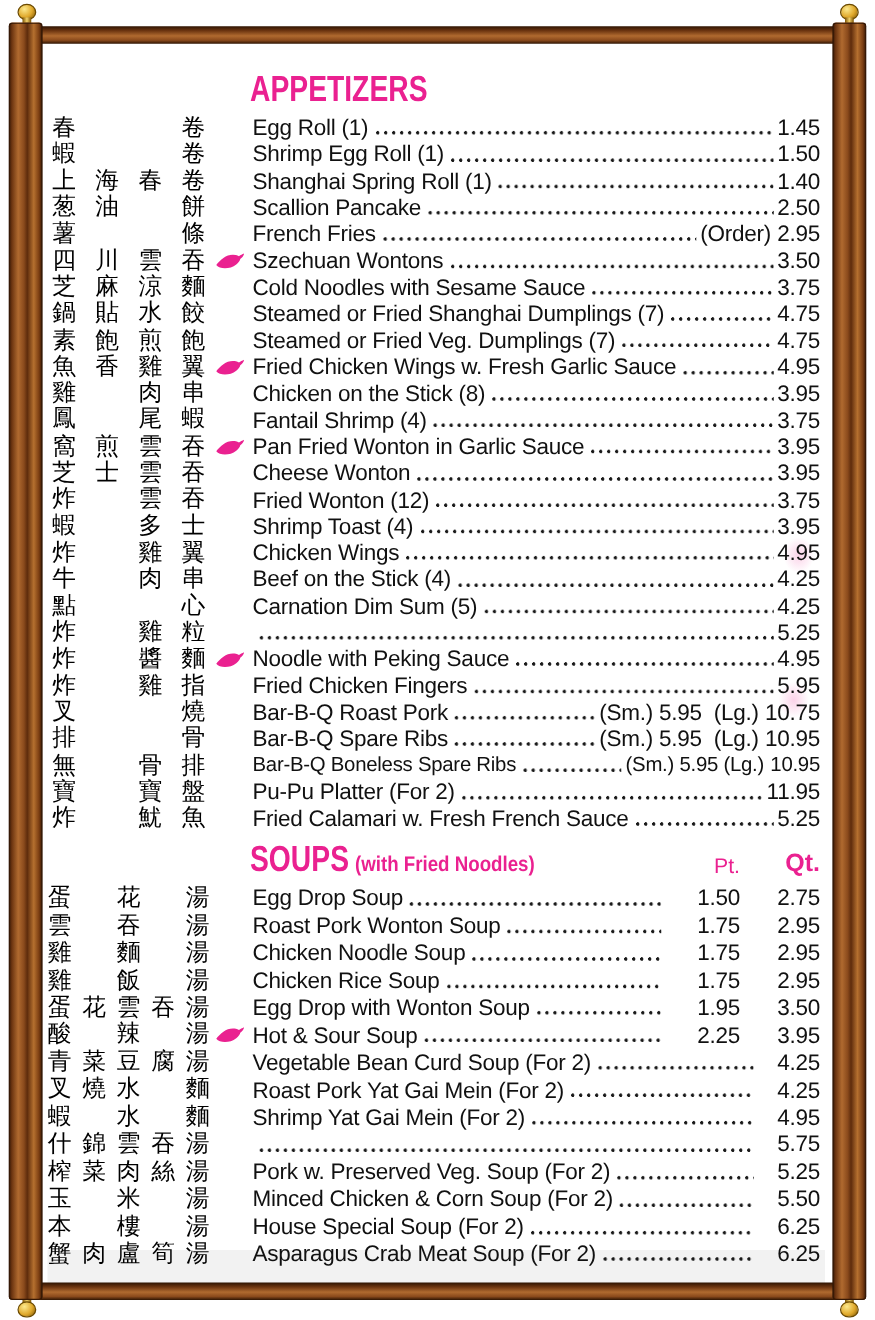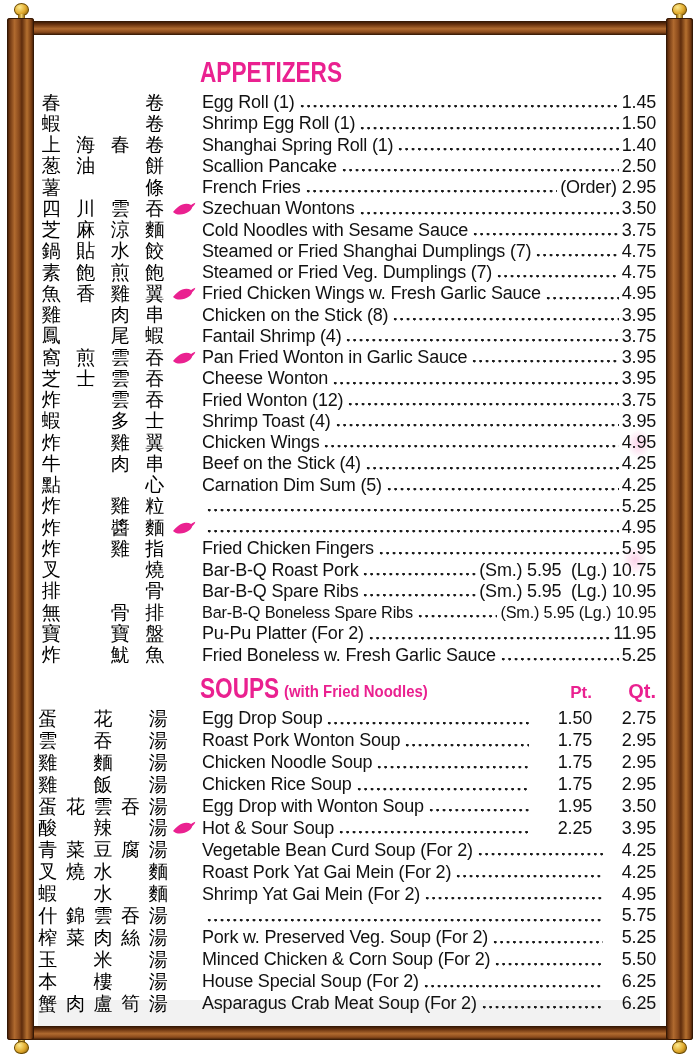--- a/index.html
+++ b/index.html
@@ -37,21 +37,21 @@
   .section { position:absolute; left:0; width:100%; }
   .sec-app  { top:2px; }
   .sec-soup { top:618px; }
 
   .head { display:flex; align-items:flex-end; height:42px; padding:0 8px 5px 166px; box-sizing:border-box; }
   .sec-title { font-size:29px; line-height:29px; font-weight:bold; color:var(--accent,#ea2190);
                transform:scaleX(0.78); transform-origin:left bottom; white-space:nowrap; }
   .sub-title { font-size:17px; font-weight:bold; color:var(--accent,#ea2190); margin-left:-18px;
                transform:scaleX(0.88); transform-origin:left bottom; white-space:nowrap; padding-bottom:1px; }
   .spacer { flex:1; }
-  .pt-h { width:60px; text-align:right; font-size:17px; font-weight:bold; color:var(--accent,#ea2190); flex:none; }
+  .pt-h { width:60px; text-align:right; font-size:17px; font-weight:normal; color:var(--accent,#ea2190); flex:none; }
   .qt-h { width:64px; text-align:right; font-size:20px; font-weight:bold; color:var(--accent,#ea2190); flex:none; }
 
   .row { display:flex; align-items:center; height:21.25px; font-size:18px; color:#111;
          padding:0 8px 0 0; letter-spacing:-0.2px; }
   .sec-soup .row { height:21.9px; }
   .row.small { font-size:16.3px; }
   .zh { width:138px; flex:none; display:flex; }
   .zh span { flex:1; text-align:center; font-family:"Liberation Serif","DejaVu Serif",serif;
              font-size:19px; line-height:20px; color:#000; letter-spacing:0; }
   .chili { width:30px; flex:none; display:flex; align-items:center; }
@@ -360,20 +360,21 @@
               <span>炸</span>
               <span>&nbsp;</span>
               <span>醬</span>
               <span>麵</span>
             </div>
             <div class="chili">
               <svg width="24" height="14" viewBox="0 0 24 14">
                 <path d="M1,10 C4,13.5 12,13.5 17,9.5 C19,8 20,6.5 20.2,5.2 C21.5,4.2 23,2.8 23.3,0.8 C21.6,1.6 20.4,1.9 19.2,3.0 C15,0.8 10,2 7,4.2 C4.4,6.1 2.2,8.2 1,10 Z"></path>
               </svg>
             </div>
+            <span class="name">Noodle with Peking Sauce</span>
             <div class="dots"></div>
             <span class="price">4.95</span>
           </div>
           <div class="row">
             <div class="zh">
               <span>炸</span>
               <span>&nbsp;</span>
               <span>雞</span>
               <span>指</span>
             </div>
@@ -434,21 +435,21 @@
             <span class="price">11.95</span>
           </div>
           <div class="row">
             <div class="zh">
               <span>炸</span>
               <span>&nbsp;</span>
               <span>魷</span>
               <span>魚</span>
             </div>
             <div class="chili"></div>
-            <span class="name">Fried Boneless w. Fresh Garlic Sauce</span>
+            <span class="name">Fried Calamari w. Fresh French Sauce</span>
             <div class="dots"></div>
             <span class="price">5.25</span>
           </div>
         </div>
     </div>
 
     <div class="section sec-soup">
       <div class="head">
         <span class="sec-title">SOUPS</span>
         <span class="sub-title">(with Fried Noodles)</span>

